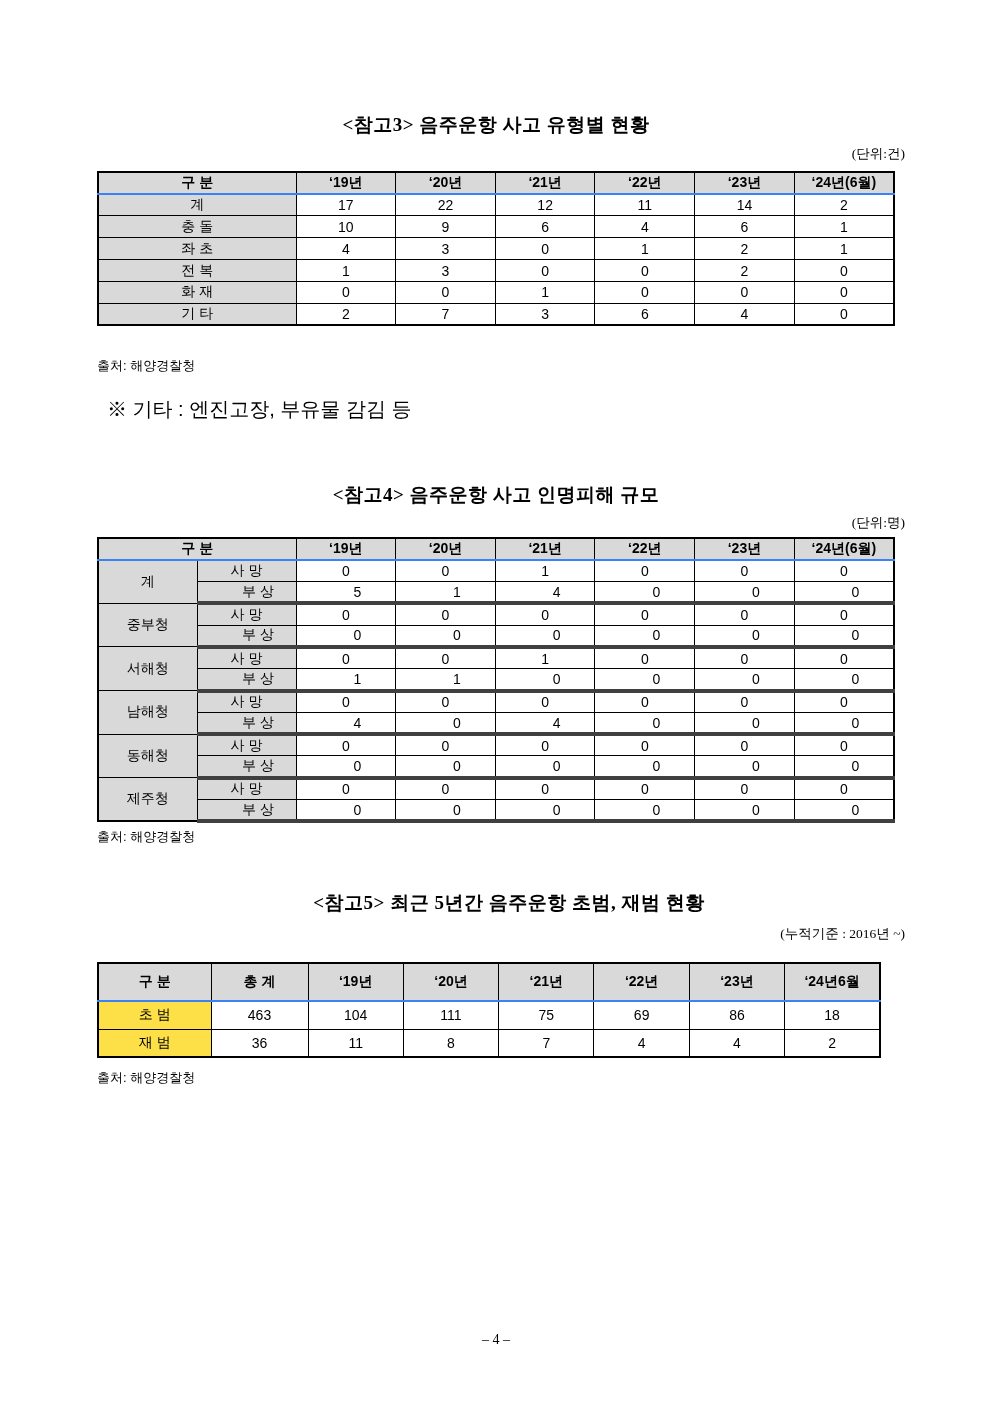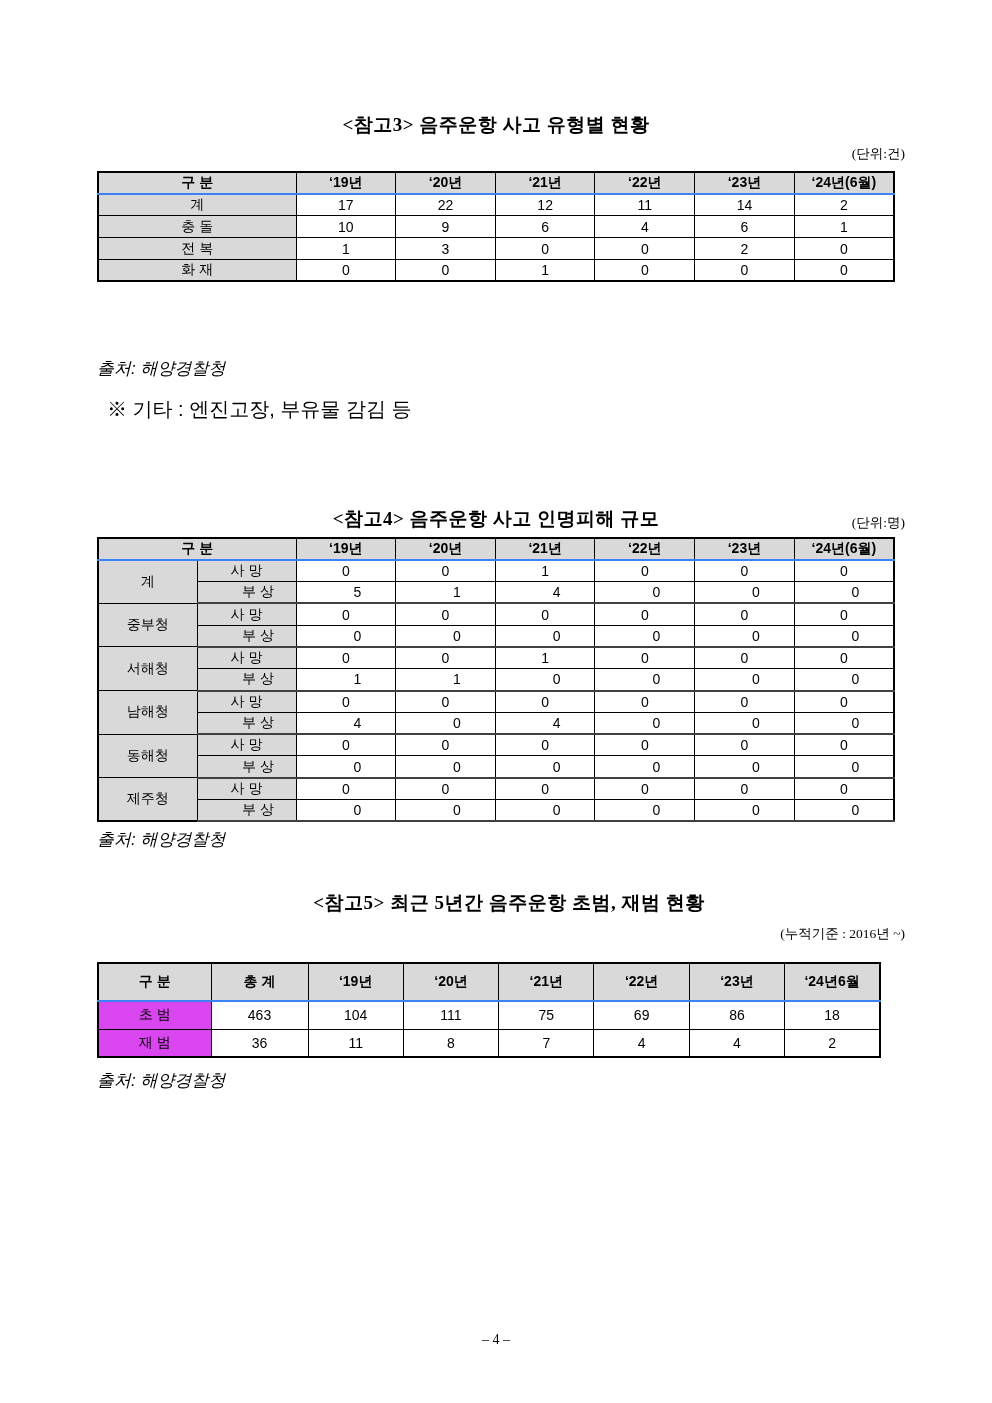--- a/index.html
+++ b/index.html
@@ -27,23 +27,22 @@
   .unit-note {
     position: absolute;
     right: 87px;
     font-family: "Liberation Serif", serif;
     font-size: 13.5px;
     color: #000;
   }
   .source {
     position: absolute;
     left: 97px;
-    font-size: 17px;
-    color: #000;
-    font-style: italic;
+    font-size: 13px;
+    color: #000;
   }
   .footnote {
     position: absolute;
     left: 107px;
     font-size: 20px;
     color: #000;
   }
   table.doc-table {
     position: absolute;
     border-collapse: collapse;
@@ -58,36 +57,36 @@
     padding: 0 2px;
     overflow: hidden;
     white-space: nowrap;
   }
   table.doc-table thead th {
     background: #d9d9d9;
     font-weight: bold;
     border-bottom: 2px solid #3b82f6;
   }
   table.doc-table td.rowhead { background: #d9d9d9; font-weight: normal; }
-  table.doc-table td.plainhead { background: #d946ef; font-weight: normal; }
-  tr.group-end td { border-bottom: 2px solid #404040; padding-left: 25px; }
+  table.doc-table td.plainhead { background: #fde047; font-weight: normal; }
+  tr.group-end td { border-bottom: 4px solid #404040; padding-left: 25px; }
   td.span-label { border-bottom: 2px solid #000; }
   .tbl-a tr { height: 21.9px; }
   .tbl-b tr { height: 21.8px; }
   .tbl-c { font-size: 15px; }
   .tbl-c thead tr { height: 38px; }
   .tbl-c tbody tr { height: 28px; }
   #table-0 { left: 97px; top: 171px; width: 798px; }
   #table-1 { left: 97px; top: 537px; width: 798px; }
   #table-2 { left: 97px; top: 962px; width: 784px; }
   #title-0 { top: 112px; }
   #unit-0  { top: 145px; }
   #source-0 { top: 357px; }
   #footnote-0 { top: 396px; }
-  #title-1 { top: 506px; }
+  #title-1 { top: 482px; }
   #unit-1  { top: 514px; }
   #source-1 { top: 828px; }
   #title-2 { top: 890px; padding-left: 26px; }
   #unit-2  { top: 925px; }
   #source-2 { top: 1069px; }
   .page-footer {
     position: absolute;
     left: 0; top: 1332px;
     width: 100%;
     text-align: center;
@@ -137,35 +136,53 @@
         <tr>
           <td class="rowhead">충 돌</td>
           <td>10</td>
           <td>9</td>
           <td>6</td>
           <td>4</td>
           <td>6</td>
           <td>1</td>
         </tr>
         <tr>
+          <td class="rowhead">좌 초</td>
+          <td>4</td>
+          <td>3</td>
+          <td>0</td>
+          <td>1</td>
+          <td>2</td>
+          <td>1</td>
+        </tr>
+        <tr>
           <td class="rowhead">전 복</td>
           <td>1</td>
           <td>3</td>
           <td>0</td>
           <td>0</td>
           <td>2</td>
           <td>0</td>
         </tr>
         <tr>
           <td class="rowhead">화 재</td>
           <td>0</td>
           <td>0</td>
           <td>1</td>
           <td>0</td>
           <td>0</td>
+          <td>0</td>
+        </tr>
+        <tr>
+          <td class="rowhead">기 타</td>
+          <td>2</td>
+          <td>7</td>
+          <td>3</td>
+          <td>6</td>
+          <td>4</td>
           <td>0</td>
         </tr>
       </tbody>
     </table>
   <div class="source" id="source-0">출처: 해양경찰청</div>
   <div class="footnote" id="footnote-0">※ 기타 : 엔진고장, 부유물 감김 등</div>
 
   <h2 class="sec-title" id="title-1">&lt;참고4&gt; 음주운항 사고 인명피해 규모</h2>
   <div class="unit-note" id="unit-1">(단위:명)</div>
   <table class="doc-table tbl-b" id="table-1">

